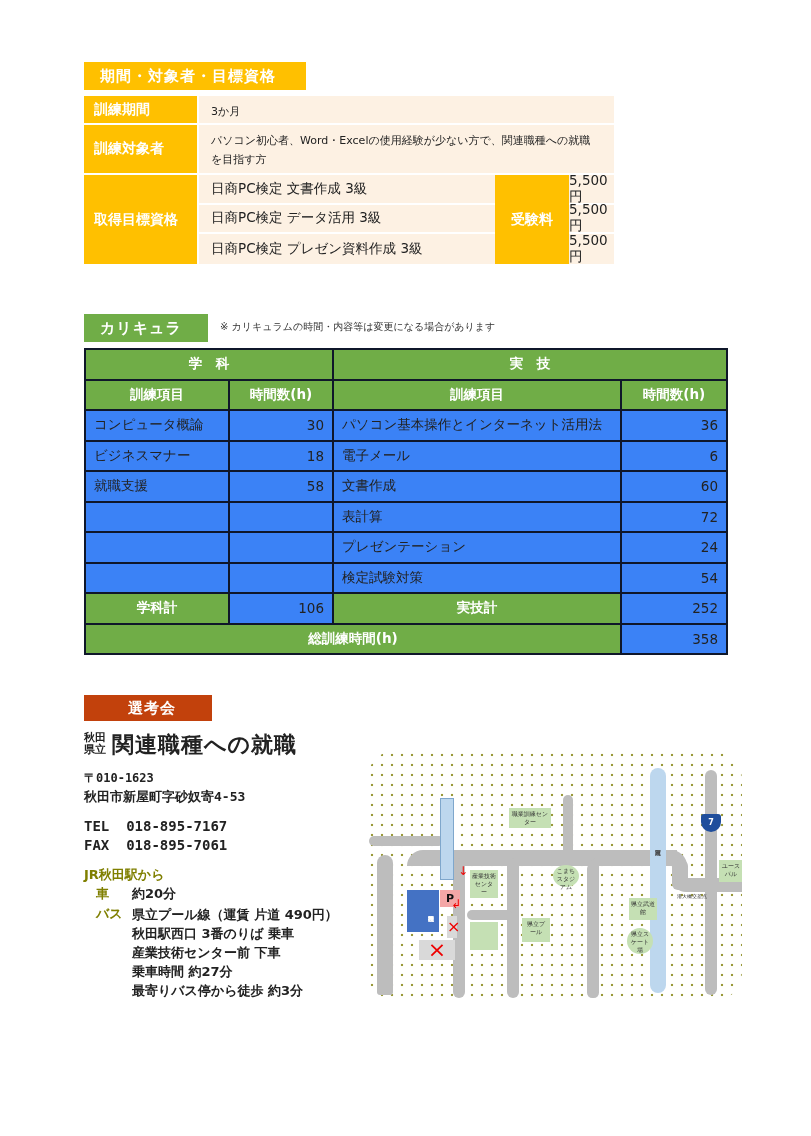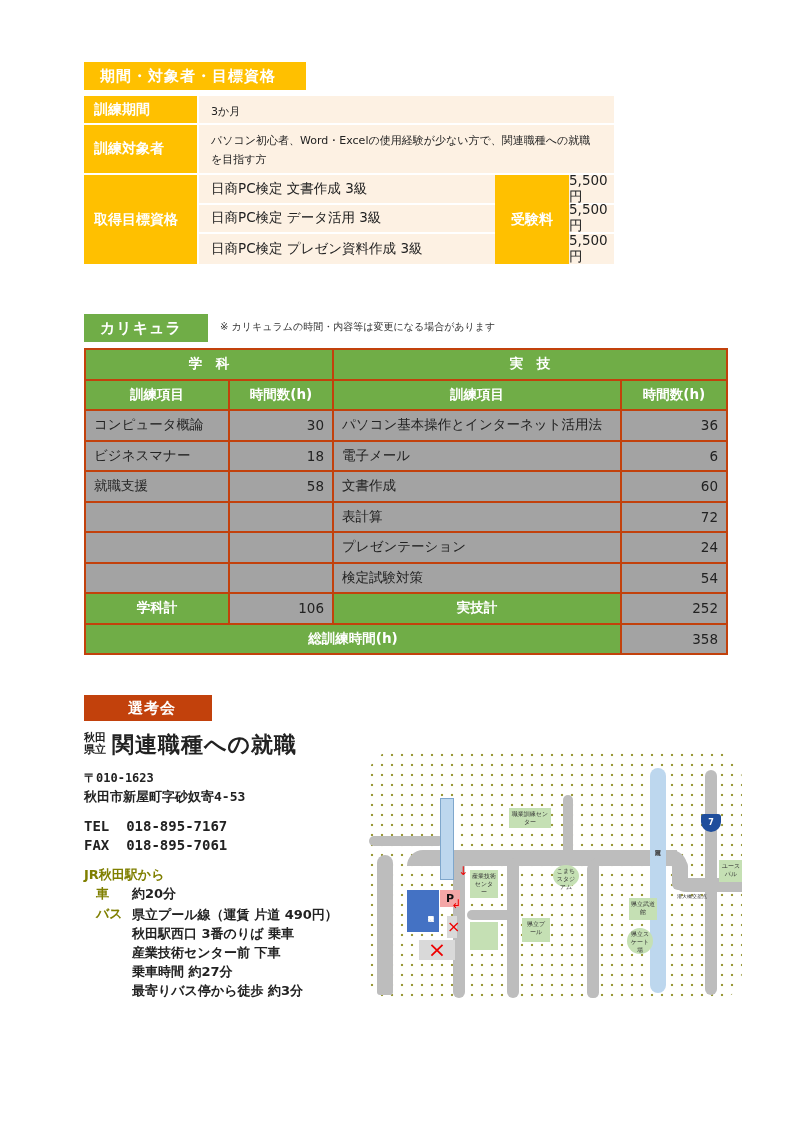--- a/index.html
+++ b/index.html
@@ -23,23 +23,23 @@
   .qual-list { width: 296px; }
   .qual-item { height: 29.5px; display: flex; align-items: center; padding-left: 12px; font-size: 13.5px; border-bottom: 2px solid #fff; }
   .qual-item:last-child { border-bottom: none; }
   .fee-label { width: 74px; background: #ffc000; color: #fff; font-weight: bold; font-size: 14px; display: flex; align-items: center; justify-content: center; margin-left: 115px; margin-left: 0; }
   .fee-list { flex: 1; }
   .fee-item { height: 29.5px; display: flex; align-items: center; justify-content: center; font-size: 13.5px; border-bottom: 2px solid #fff; }
   .fee-item:last-child { border-bottom: none; }
 
   
   .t2 { position: absolute; left: 84px; top: 348px; width: 642px; border-collapse: collapse; table-layout: fixed; }
-  .t2 td { height: 30.5px; font-size: 13.5px; border: 2px solid #c2410c; padding: 0 8px; }
+  .t2 td { height: 30.5px; font-size: 13.5px; border: 2px solid #0f172a; padding: 0 8px; }
   .t2 .g { background: #70ad47; color: #fff; font-weight: bold; text-align: center; }
-  .t2 .c { background: #a3a3a3; }
+  .t2 .c { background: #3b82f6; }
   .t2 .n { text-align: right; }
 
   
   .school-prefix { position: absolute; left: 84px; top: 732px; font-size: 11px; font-weight: bold; line-height: 12px; width: 26px; }
   .school-name { position: absolute; left: 112px; top: 730px; font-size: 22px; font-weight: bold; letter-spacing: 1px; }
   .addr { position: absolute; left: 84px; font-family: "DejaVu Sans Mono", "Liberation Mono", monospace; font-weight: bold; color: #222; }
   .a-zip { top: 770px; font-size: 12px; }
   .a-street { top: 788px; font-size: 13px; }
   .a-tel { top: 818px; font-size: 14px; }
   .a-fax { top: 837px; font-size: 14px; }

